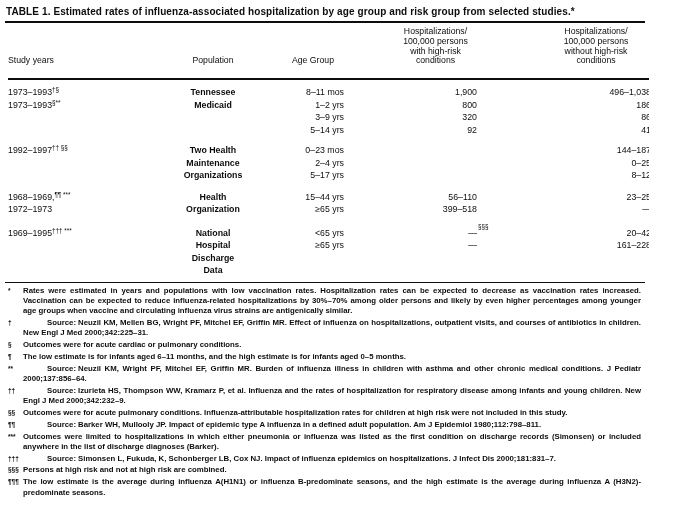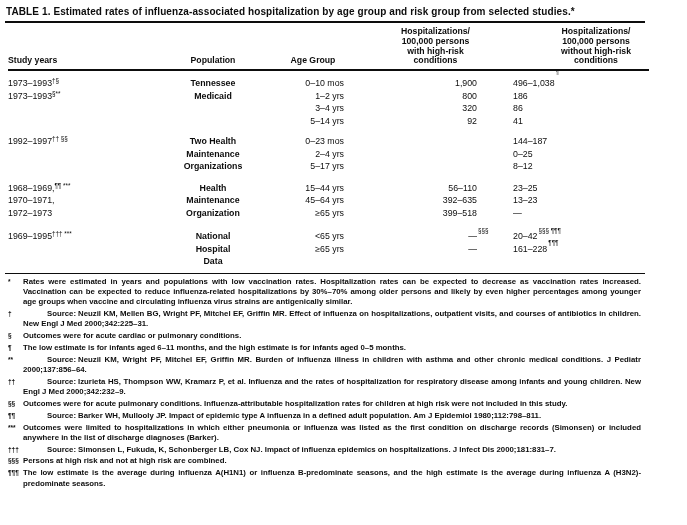--- a/index.html
+++ b/index.html
@@ -32,40 +32,40 @@
   }
   table.tbl {
     border-collapse: collapse;
     table-layout: fixed;
     width: 671px;
     margin: 0 8px;
   }
   .tbl th {
     vertical-align: bottom;
     font-size: 8.7px;
-    font-weight: bold;
+    font-weight: normal;
     line-height: 9.8px;
     white-space: pre-line;
-    padding: 4px 0 3px 0;
+    padding: 4px 0 12px 0;
     border-bottom: 2px solid #0d0d0d;
   }
   .tbl th.c1 { text-align: left; }
   .tbl th.c2, .tbl th.c3, .tbl th.c4, .tbl th.c5 { text-align: center; }
   .tbl td {
     font-size: 8.8px;
     line-height: 12.5px;
     padding: 0;
     vertical-align: top;
     position: relative;
   }
   .tbl td.c1 { text-align: left; }
   .tbl td.c2 { text-align: center; font-weight: bold; }
   .tbl td.c3 { text-align: right; padding-right: 14px; }
   .tbl td.c4 { text-align: right; padding-right: 36px; }
-  .tbl td.c5 { text-align: left; padding-right: 28px; }
+  .tbl td.c5 { text-align: right; padding-right: 28px; }
   sup {
     font-size: 6.3px;
     line-height: 0;
     vertical-align: baseline;
     position: relative;
     top: -3px;
     white-space: pre;
   }
   td.c4 sup, td.c5 sup { position: absolute; top: 0.5px; margin-left: 1px; }
   tr.r0 td { padding-top: 6px; }
@@ -121,35 +121,35 @@
         <th class="c5">Hospitalizations/
 100,000 persons
 without high-risk
 conditions</th>
       </tr>
     </thead>
     <tbody>
       <tr class="r0">
         <td class="c1"><span>1973–1993</span><sup>†§</sup></td>
         <td class="c2">Tennessee</td>
-        <td class="c3">0–10 mos</td>
+        <td class="c3">8–11 mos</td>
         <td class="c4"><span>1,900</span><sup></sup></td>
         <td class="c5"><span>496–1,038</span><sup>¶</sup></td>
       </tr>
       <tr>
         <td class="c1"><span>1973–1993</span><sup>§**</sup></td>
         <td class="c2">Medicaid</td>
         <td class="c3">1–2 yrs</td>
         <td class="c4"><span>800</span><sup></sup></td>
         <td class="c5"><span>186</span><sup></sup></td>
       </tr>
       <tr>
         <td class="c1"><span></span><sup></sup></td>
         <td class="c2"></td>
-        <td class="c3">3–4 yrs</td>
+        <td class="c3">3–9 yrs</td>
         <td class="c4"><span>320</span><sup></sup></td>
         <td class="c5"><span>86</span><sup></sup></td>
       </tr>
       <tr>
         <td class="c1"><span></span><sup></sup></td>
         <td class="c2"></td>
         <td class="c3">5–14 yrs</td>
         <td class="c4"><span>92</span><sup></sup></td>
         <td class="c5"><span>41</span><sup></sup></td>
       </tr>
@@ -181,27 +181,20 @@
           <td colspan="5"></td>
         </tr>
       <tr>
         <td class="c1"><span>1968–1969,</span><sup>¶¶ ***</sup></td>
         <td class="c2">Health</td>
         <td class="c3">15–44 yrs</td>
         <td class="c4"><span>56–110</span><sup></sup></td>
         <td class="c5"><span>23–25</span><sup></sup></td>
       </tr>
       <tr>
-        <td class="c1"><span>1970–1971,</span><sup></sup></td>
-        <td class="c2">Maintenance</td>
-        <td class="c3">45–64 yrs</td>
-        <td class="c4"><span>392–635</span><sup></sup></td>
-        <td class="c5"><span>13–23</span><sup></sup></td>
-      </tr>
-      <tr>
         <td class="c1"><span>1972–1973</span><sup></sup></td>
         <td class="c2">Organization</td>
         <td class="c3">≥65 yrs</td>
         <td class="c4"><span>399–518</span><sup></sup></td>
         <td class="c5"><span>—</span><sup></sup></td>
       </tr>
       <tr class="sp-c">
           <td colspan="5"></td>
         </tr>
       <tr>
@@ -210,20 +203,27 @@
         <td class="c3">&lt;65 yrs</td>
         <td class="c4"><span>—</span><sup>§§§</sup></td>
         <td class="c5"><span>20–42</span><sup>§§§ ¶¶¶</sup></td>
       </tr>
       <tr>
         <td class="c1"><span></span><sup></sup></td>
         <td class="c2">Hospital</td>
         <td class="c3">≥65 yrs</td>
         <td class="c4"><span>—</span><sup></sup></td>
         <td class="c5"><span>161–228</span><sup>¶¶¶</sup></td>
+      </tr>
+      <tr>
+        <td class="c1"><span></span></td>
+        <td class="c2">Discharge</td>
+        <td class="c3"></td>
+        <td class="c4"><span></span></td>
+        <td class="c5"><span></span></td>
       </tr>
       <tr class="rlast">
         <td class="c1"><span></span></td>
         <td class="c2">Data</td>
         <td class="c3"></td>
         <td class="c4"><span></span></td>
         <td class="c5"><span></span></td>
       </tr>
     </tbody>
   </table>

